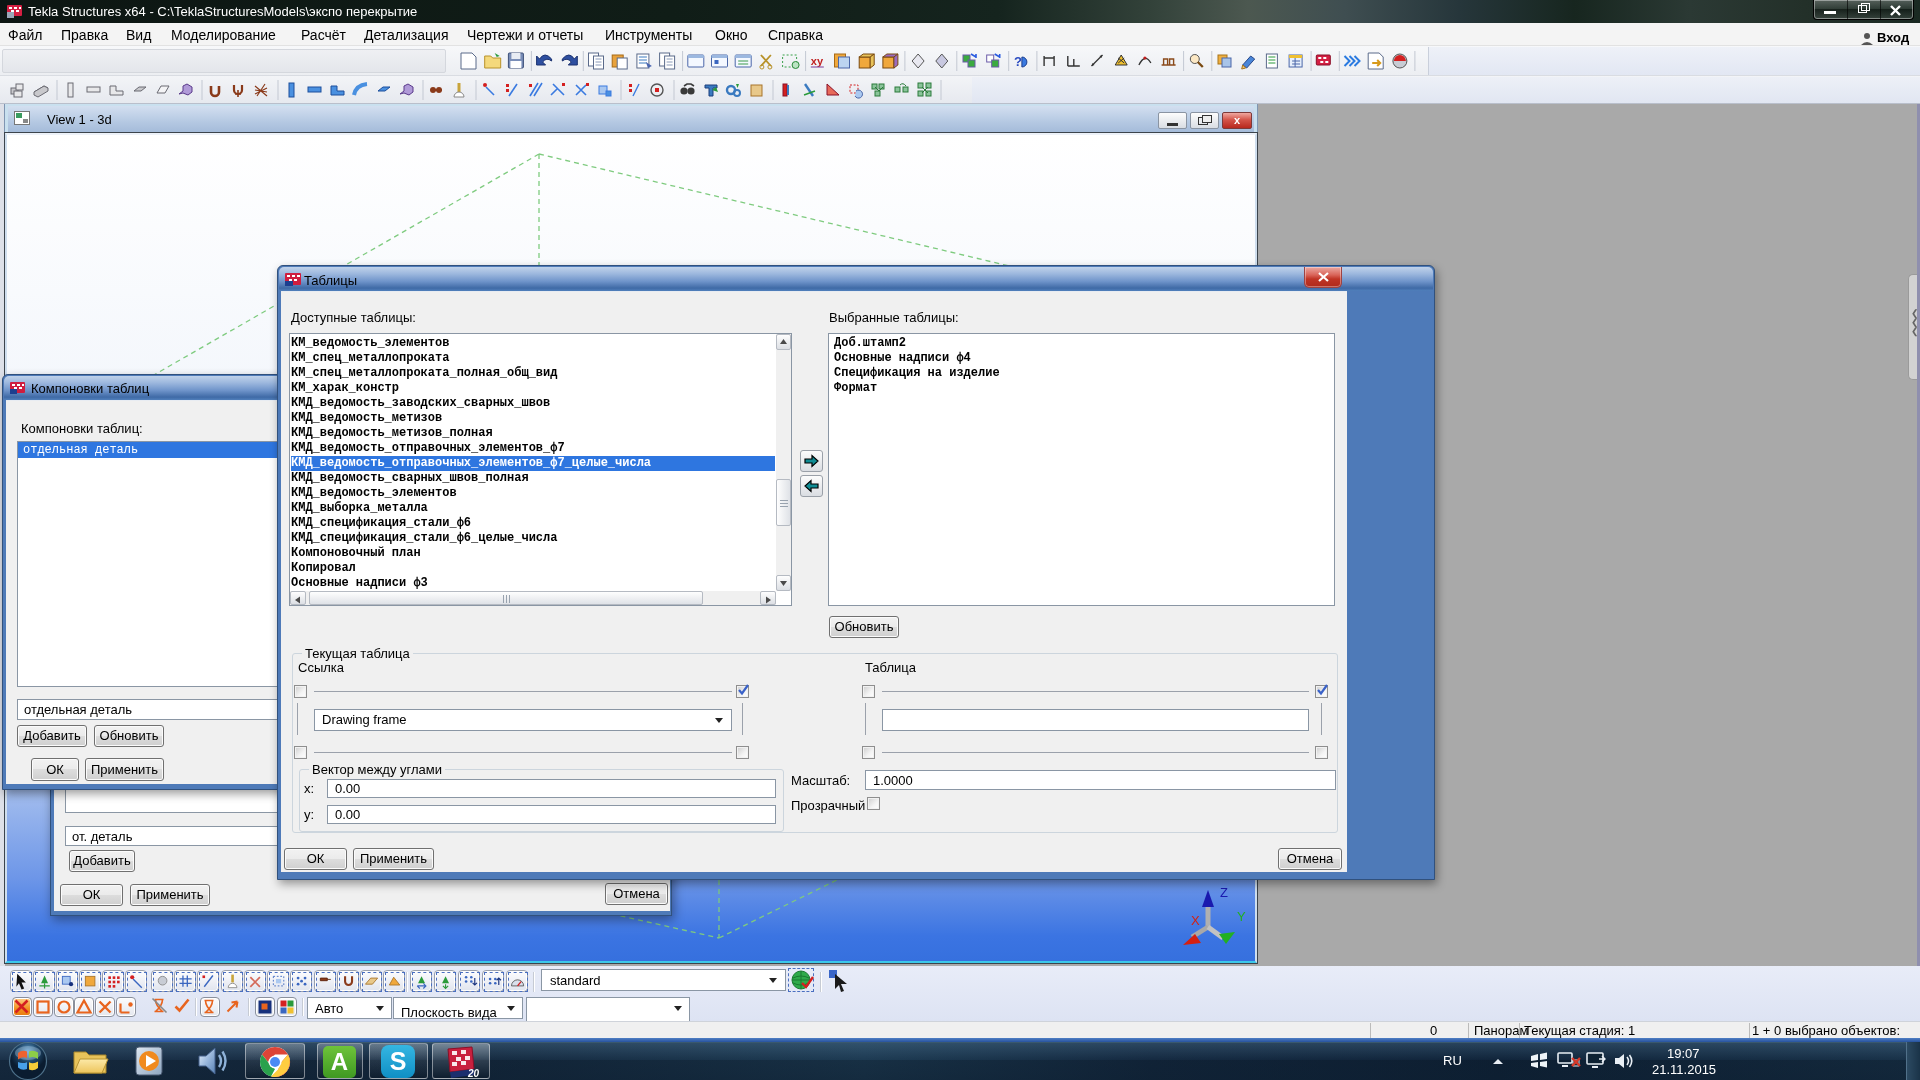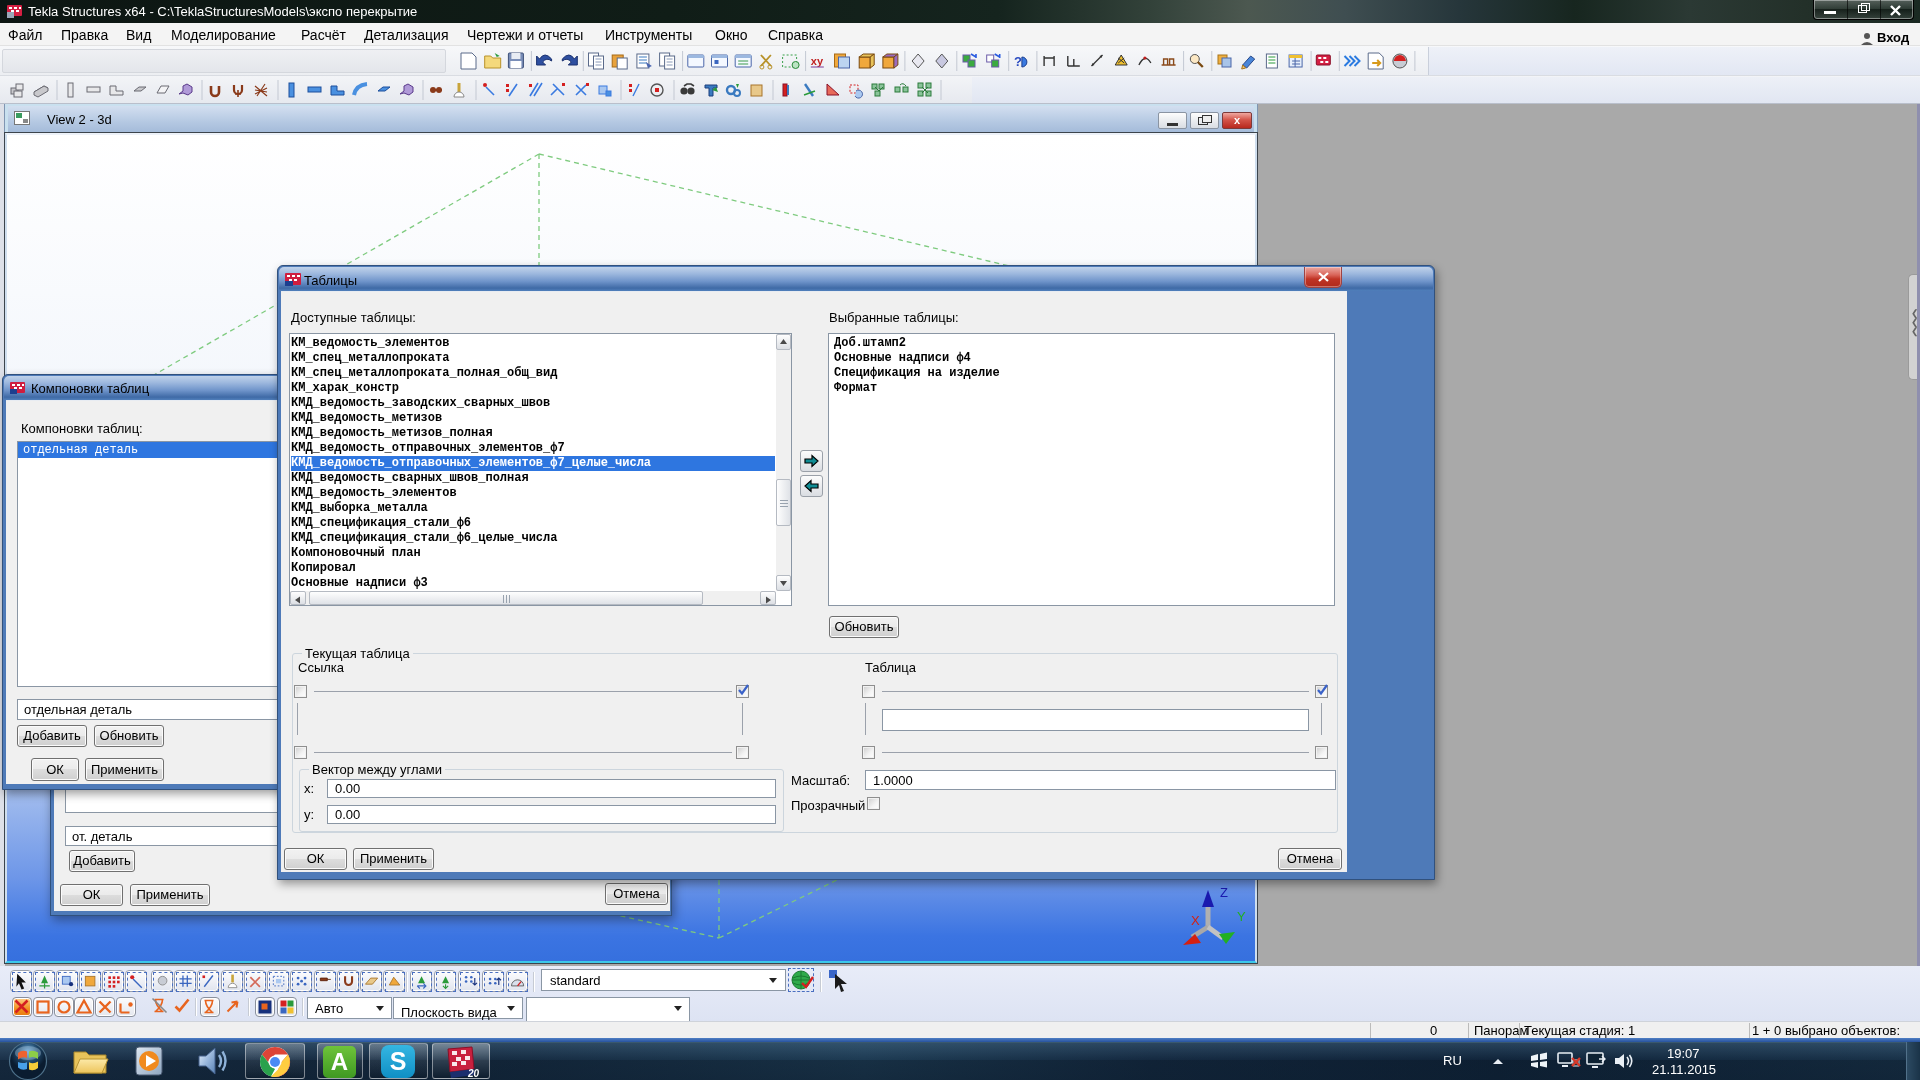--- a/index.html
+++ b/index.html
@@ -26,21 +26,21 @@
 
 <div class="abs" style="left:0;top:104px;width:1920px;height:862px;background:#a9a9a9"></div>
 <div class="abs" style="left:0;top:104px;width:5px;height:862px;background:#dde0e8"></div>
 
 <div class="abs" id="viewwin" style="left:4px;top:103px;width:1254px;height:860px;background:#c9e0ef;border:1px solid #7f95b2"></div>
 <div class="abs" style="left:8px;top:106px;width:1246px;height:27px;background:linear-gradient(#d3dff0,#b4c8e2 60%,#a3bad9)"></div>
 <div class="abs" style="left:14px;top:111px;width:16px;height:14px;background:#fff;border:1px solid #777">
     <div class="abs" style="left:1px;top:1px;width:6px;height:5px;background:#3a9b5f"></div>
     <div class="abs" style="right:1px;bottom:1px;width:5px;height:4px;background:#888"></div>
   </div>
-<div class="abs" style="left:47px;top:112px;font-size:13px;color:#000">View 2 - 3d</div>
+<div class="abs" style="left:47px;top:112px;font-size:13px;color:#000">View 1 - 3d</div>
 
 <div class="abs" style="left:1158px;top:112px;width:29px;height:17px;border:1px solid #8a94a2;border-radius:2px;background:linear-gradient(#fdfdfd,#d9dde3)">
     <div class="abs" style="left:8px;top:10px;width:11px;height:3px;background:#333"></div>
   </div>
 <div class="abs" style="left:1190px;top:112px;width:29px;height:17px;border:1px solid #8a94a2;border-radius:2px;background:linear-gradient(#fdfdfd,#d9dde3)">
     <div class="abs" style="left:7px;top:4px;width:10px;height:8px;border:1px solid #333"></div>
     <div class="abs" style="left:11px;top:2px;width:10px;height:8px;border:1px solid #333;background:#eee"></div>
   </div>
 <div class="abs" style="left:1222px;top:112px;width:30px;height:17px;border:1px solid #7c3a3a;border-radius:2px;background:linear-gradient(#f0a8a0,#d4554a 45%,#b8281e);color:#fff;font-size:11px;font-weight:bold;text-align:center;line-height:15px">x</div>
 
@@ -198,20 +198,21 @@
   <div class="lbl" style="left:587px;top:394px">Таблица</div>
 
   <div class="cb" style="left:16px;top:419px"></div>
   <div class="hline" style="left:36px;top:425px;width:418px"></div>
   <div class="cb" style="left:458px;top:419px"></div>
     <svg class="abs" style="left:458px;top:417px" width="16" height="16">
       <path d="M3 7 L6 10.5 L12 2" stroke="#3a62c8" stroke-width="2.2" fill="none"></path>
     </svg>
   <div class="vline" style="left:19px;top:437px;height:32px"></div>
   <div class="vline" style="left:464px;top:437px;height:32px"></div>
+  <div class="fld" style="left:36px;top:443px;width:418px;height:22px;padding:2px 7px">Drawing frame<div class="combo-arrow" style="right:8px;top:8px"></div></div>
   <div class="cb" style="left:16px;top:480px"></div>
   <div class="hline" style="left:36px;top:486px;width:418px"></div>
   <div class="cb" style="left:458px;top:480px"></div>
 
   <div class="grp" style="left:21px;top:503px;width:485px;height:63px"></div>
   <div class="grp-lbl" style="left:31px;top:496px;color:#000">Вектор между углами</div>
   <div class="lbl" style="left:26px;top:515px">x:</div>
   <div class="fld" style="left:49px;top:513px;width:449px;height:19px;padding:1px 7px">0.00</div>
   <div class="lbl" style="left:26px;top:541px">y:</div>
   <div class="fld" style="left:49px;top:539px;width:449px;height:19px;padding:1px 7px">0.00</div>

